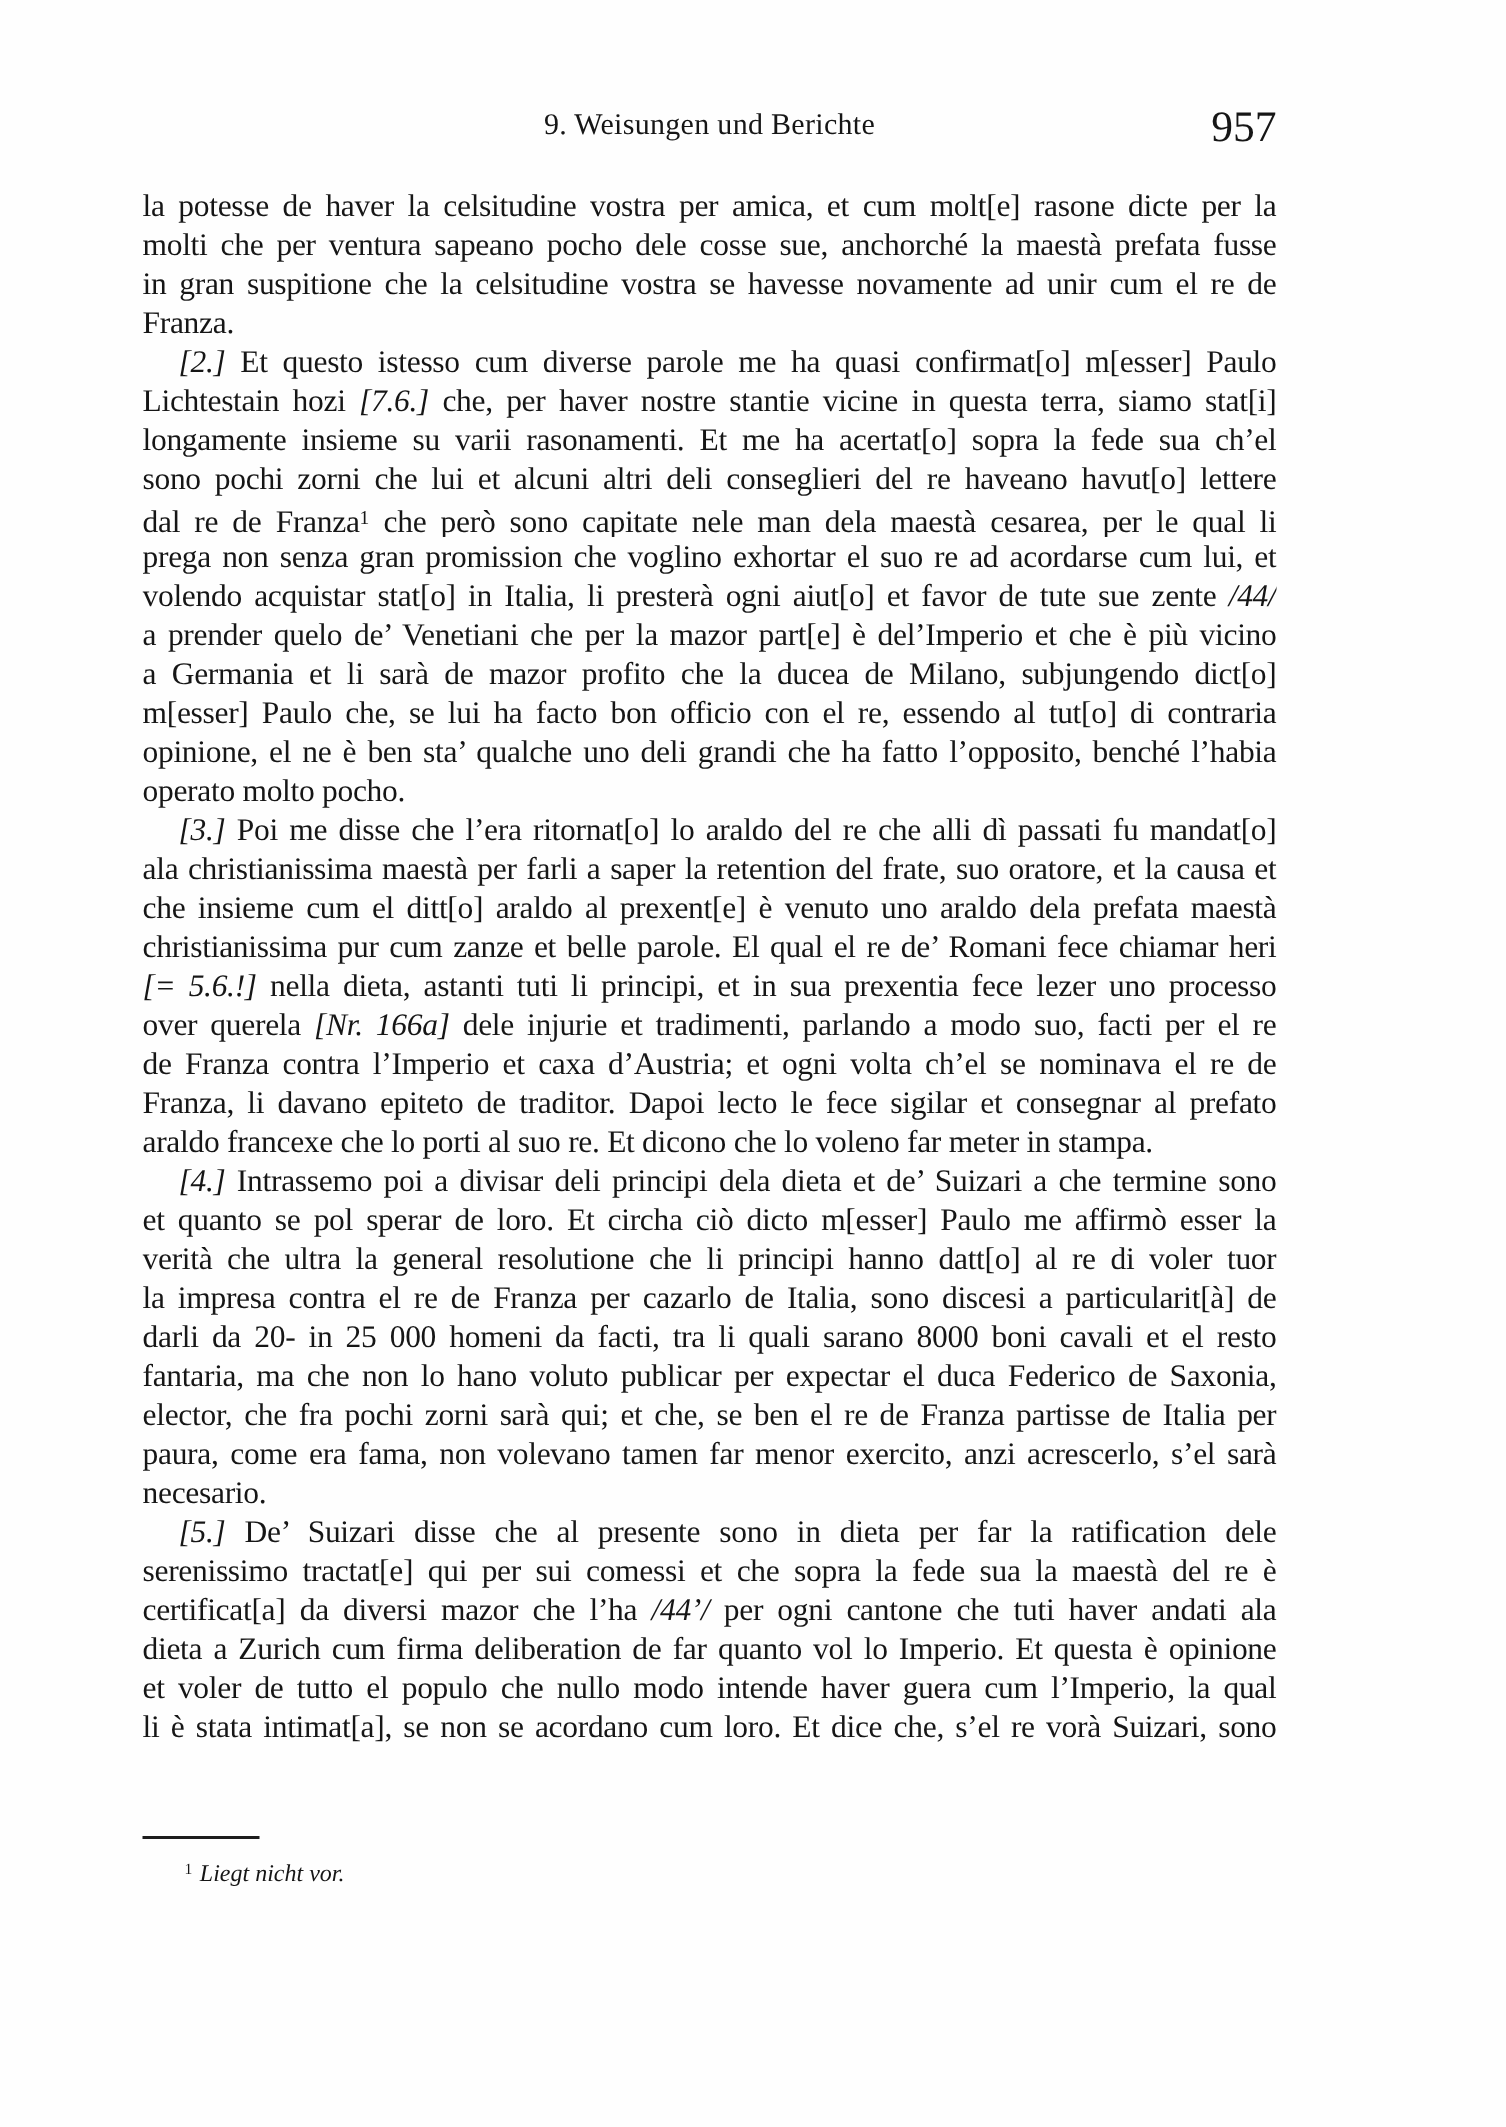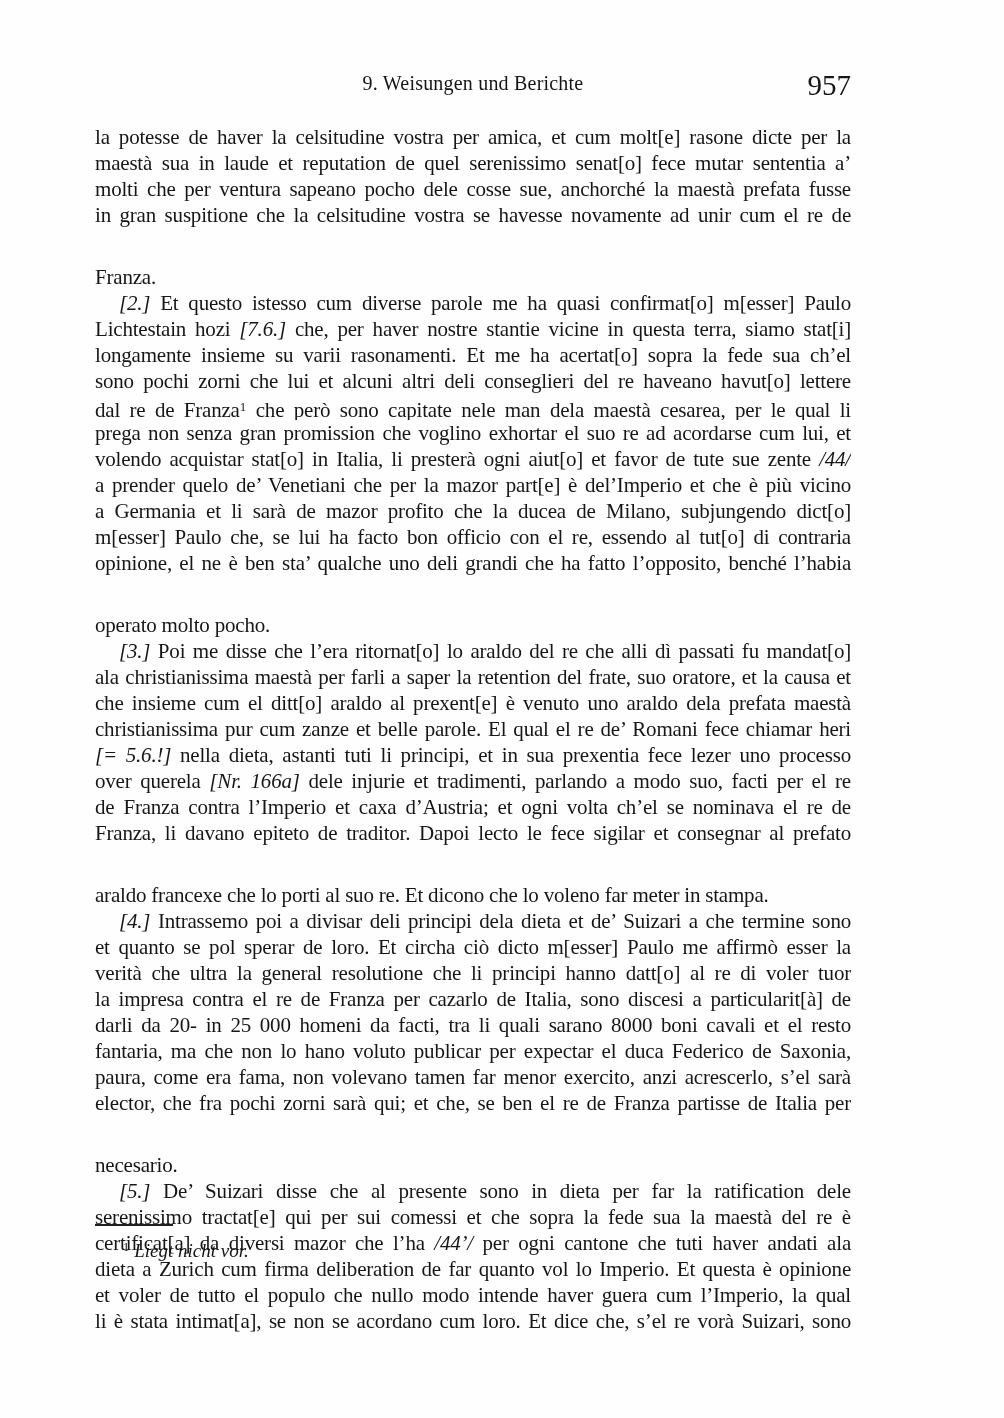--- a/index.html
+++ b/index.html
@@ -42,34 +42,34 @@
     letter-spacing: -0.2px;
   }
   .paragraph { margin: 0; }
   .line {
     text-align: justify;
     text-align-last: justify;
     white-space: normal;
     height: 26px;
     overflow: hidden;
   }
-  .line.end { text-align-last: left; margin-top: 36px; }
+  .line.end { text-align-last: left; }
   .line.indent { padding-left: 24px; }
   .it { font-style: italic; }
   .sup {
     font-size: 0.62em;
     vertical-align: 0.45em;
     letter-spacing: 0;
   }
   .footnote {
     position: absolute;
     left: 95px;
     top: 1224px;
     width: 756px;
-    font-size: 19px;
+    font-size: 16px;
   }
   .footnote-rule {
     width: 78px;
     height: 2px;
     background: #1d1d1d;
     margin-bottom: 9px;
   }
   .footnote-line {
     padding-left: 28px;
     line-height: 24px;
@@ -88,21 +88,20 @@
 <div class="page">
 
   <div class="page-header">
     <span class="running-head">9. Weisungen und Berichte</span>
     <span class="page-number">957</span>
   </div>
 
   <div class="body-text">
       <div class="paragraph">
         <div class="line"><span>la potesse de haver la celsitudine vostra per amica, et cum molt[e] rasone dicte per la</span></div>
-        <div class="line"><span>maestà sua in laude et reputation de quel serenissimo senat[o] fece mutar sententia a’</span></div>
         <div class="line"><span>molti che per ventura sapeano pocho dele cosse sue, anchorché la maestà prefata fusse</span></div>
         <div class="line"><span>in gran suspitione che la celsitudine vostra se havesse novamente ad unir cum el re de</span></div>
         <div class="line end"><span>Franza.</span></div>
       </div>
       <div class="paragraph">
         <div class="line indent"><span class="it">[2.]</span><span> Et questo istesso cum diverse parole me ha quasi confirmat[o] m[esser] Paulo</span></div>
         <div class="line"><span>Lichtestain hozi </span><span class="it">[7.6.]</span><span> che, per haver nostre stantie vicine in questa terra, siamo stat[i]</span></div>
         <div class="line"><span>longamente insieme su varii rasonamenti. Et me ha acertat[o] sopra la fede sua ch’el</span></div>
         <div class="line"><span>sono pochi zorni che lui et alcuni altri deli conseglieri del re haveano havut[o] lettere</span></div>
         <div class="line"><span>dal re de Franza</span><span class="sup">1</span><span> che però sono capitate nele man dela maestà cesarea, per le qual li</span></div>
@@ -125,22 +124,22 @@
         <div class="line"><span>Franza, li davano epiteto de traditor. Dapoi lecto le fece sigilar et consegnar al prefato</span></div>
         <div class="line end"><span>araldo francexe che lo porti al suo re. Et dicono che lo voleno far meter in stampa.</span></div>
       </div>
       <div class="paragraph">
         <div class="line indent"><span class="it">[4.]</span><span> Intrassemo poi a divisar deli principi dela dieta et de’ Suizari a che termine sono</span></div>
         <div class="line"><span>et quanto se pol sperar de loro. Et circha ciò dicto m[esser] Paulo me affirmò esser la</span></div>
         <div class="line"><span>verità che ultra la general resolutione che li principi hanno datt[o] al re di voler tuor</span></div>
         <div class="line"><span>la impresa contra el re de Franza per cazarlo de Italia, sono discesi a particularit[à] de</span></div>
         <div class="line"><span>darli da 20- in 25 000 homeni da facti, tra li quali sarano 8000 boni cavali et el resto</span></div>
         <div class="line"><span>fantaria, ma che non lo hano voluto publicar per expectar el duca Federico de Saxonia,</span></div>
+        <div class="line"><span>elector, che fra pochi zorni sarà qui; et che, se ben el re de Franza partisse de Italia per</span></div>
         <div class="line"><span>paura, come era fama, non volevano tamen far menor exercito, anzi acrescerlo, s’el sarà</span></div>
-        <div class="line"><span>elector, che fra pochi zorni sarà qui; et che, se ben el re de Franza partisse de Italia per</span></div>
         <div class="line end"><span>necesario.</span></div>
       </div>
       <div class="paragraph">
         <div class="line indent"><span class="it">[5.]</span><span> De’ Suizari disse che al presente sono in dieta per far la ratification dele</span></div>
         <div class="line"><span>serenissimo tractat[e] qui per sui comessi et che sopra la fede sua la maestà del re è</span></div>
         <div class="line"><span>certificat[a] da diversi mazor che l’ha </span><span class="it">/44’/</span><span> per ogni cantone che tuti haver andati ala</span></div>
         <div class="line"><span>dieta a Zurich cum firma deliberation de far quanto vol lo Imperio. Et questa è opinione</span></div>
         <div class="line"><span>et voler de tutto el populo che nullo modo intende haver guera cum l’Imperio, la qual</span></div>
         <div class="line"><span>li è stata intimat[a], se non se acordano cum loro. Et dice che, s’el re vorà Suizari, sono</span></div>
       </div>

